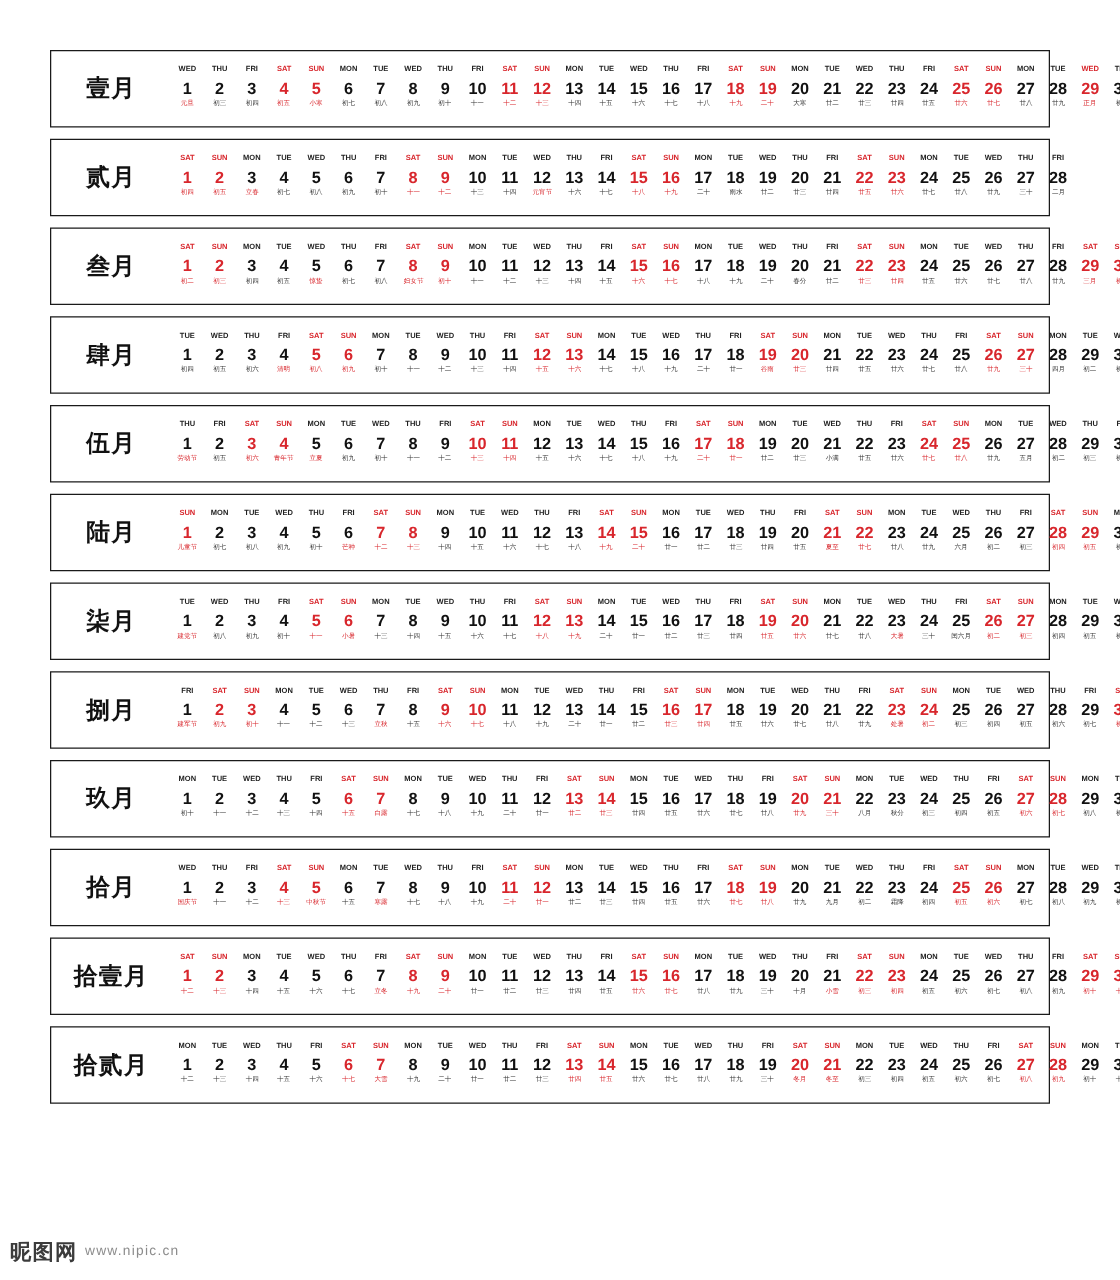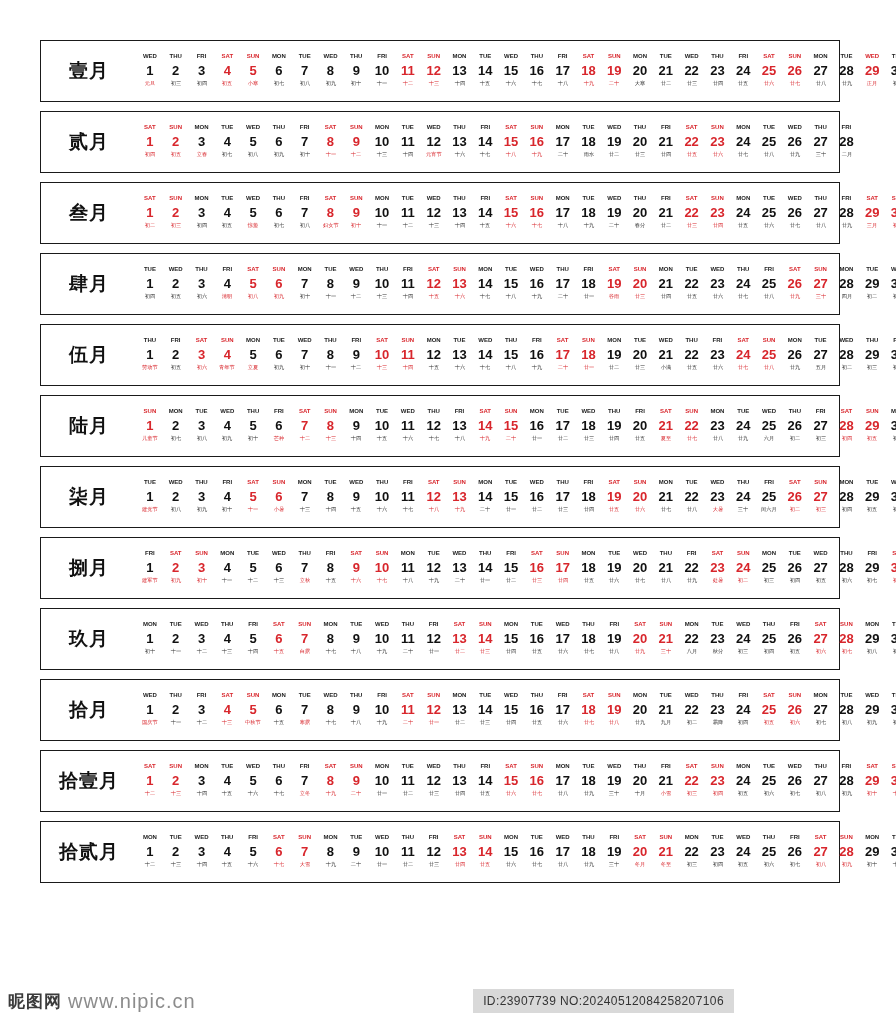--- a/index.html
+++ b/index.html
@@ -83,21 +83,21 @@
   }
   .wm{
     display:flex;align-items:center;gap:6px;
   }
   .wm-logo{
     font-family:"DejaVu Serif","Liberation Serif",serif;
     font-size:17px;color:#3b3b3b;font-weight:bold;
     letter-spacing:1px;
   }
   .wm-url{
-    font-size:20px;color:#8c8c8c;letter-spacing:1px;
+    font-size:11px;color:#8c8c8c;letter-spacing:1px;
   }
   .id-box{
     background:#d9d9d9;
     color:#333;
     font-size:12px;
     padding:5px 10px;
     letter-spacing:0.4px;
   }
 </style>
 </head>
@@ -1964,14 +1964,13 @@
         </div>
       </div>
     </div>
   </div>
 
 <div id="footer">
   <div class="wm">
     <span class="wm-logo">昵图网</span>
     <span class="wm-url">www.nipic.cn</span>
   </div>
-  <div class="id-box">ID:23907739 NO:20240512084258207106</div>
 </div>
 
 </body></html>

